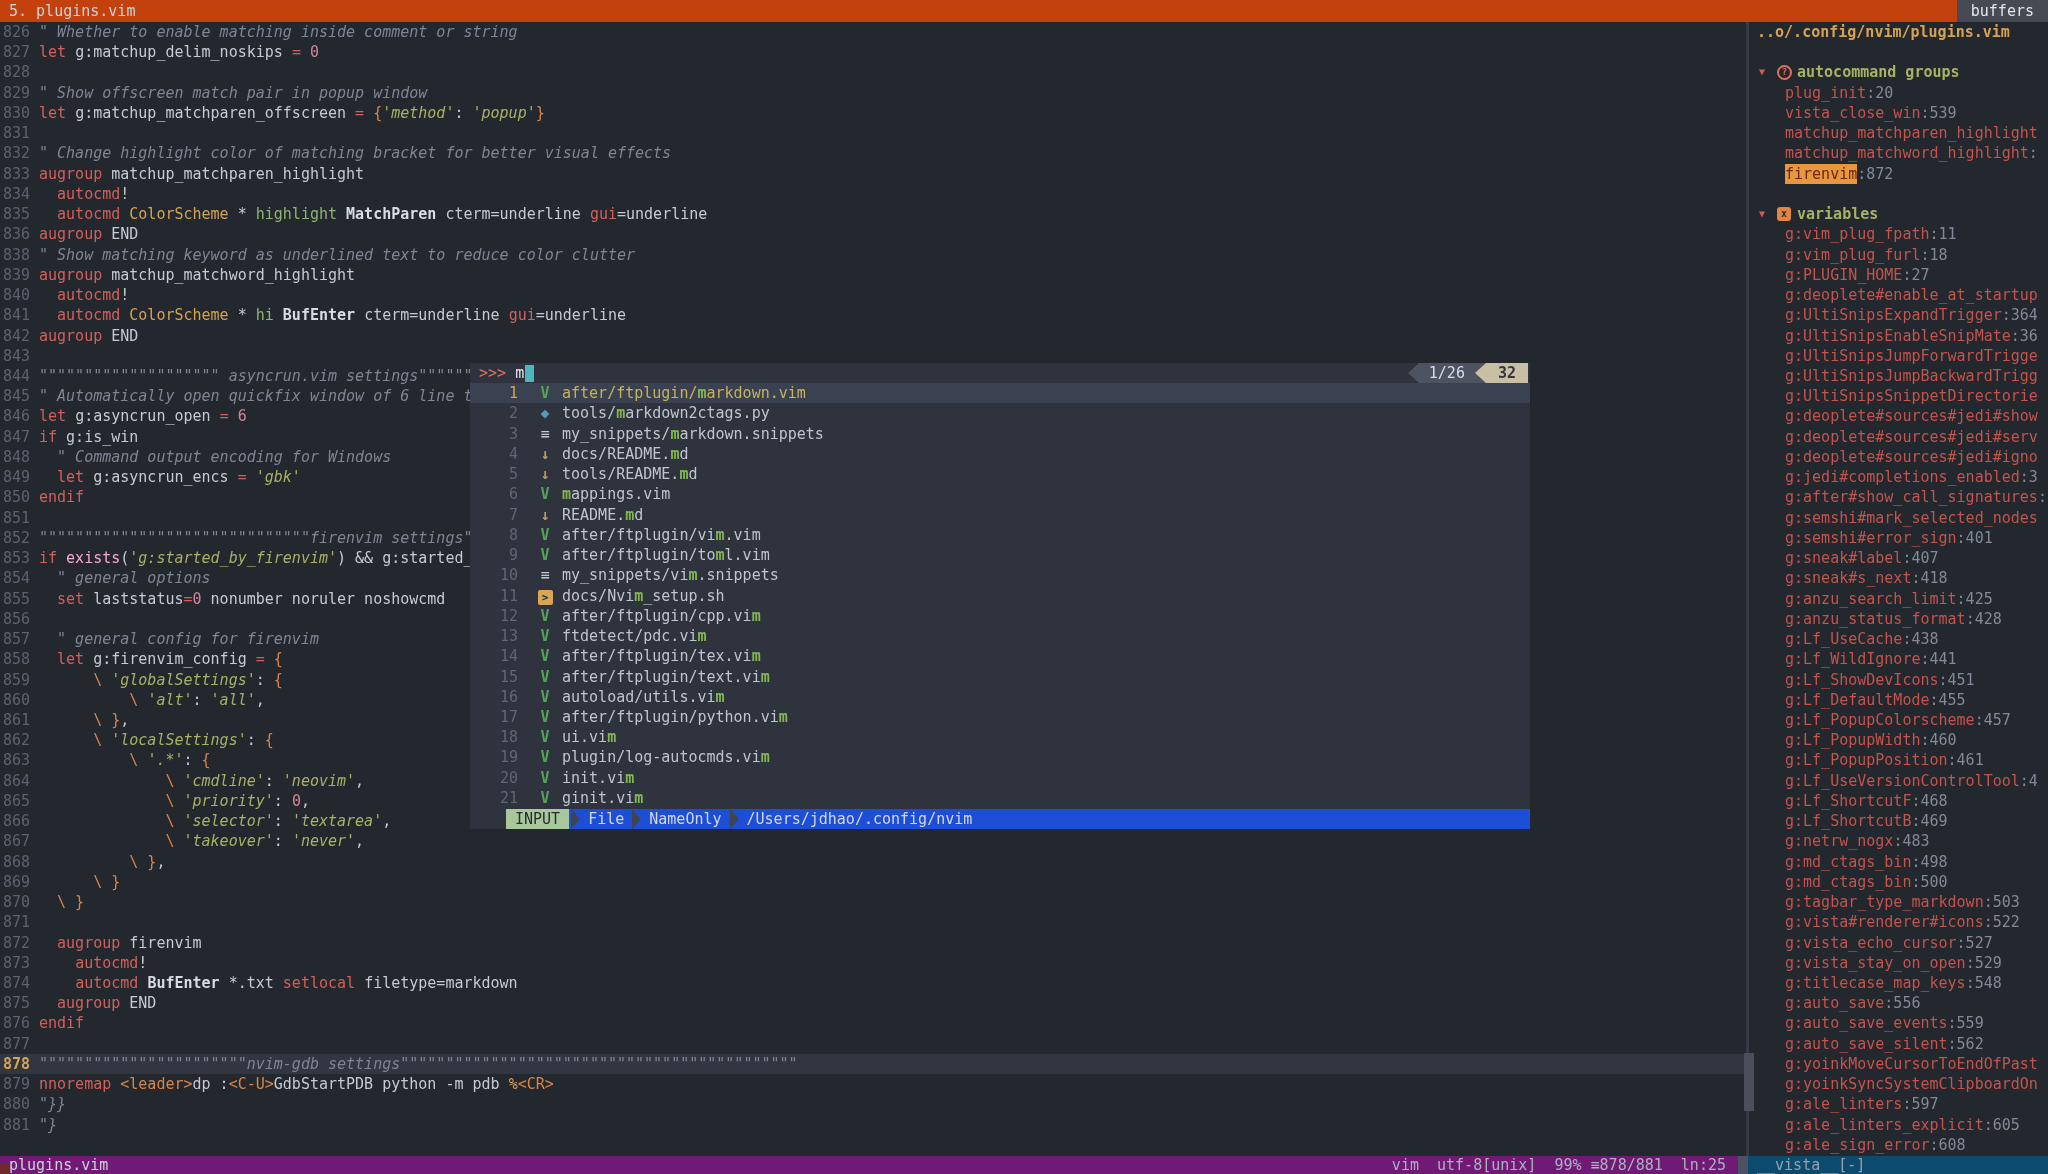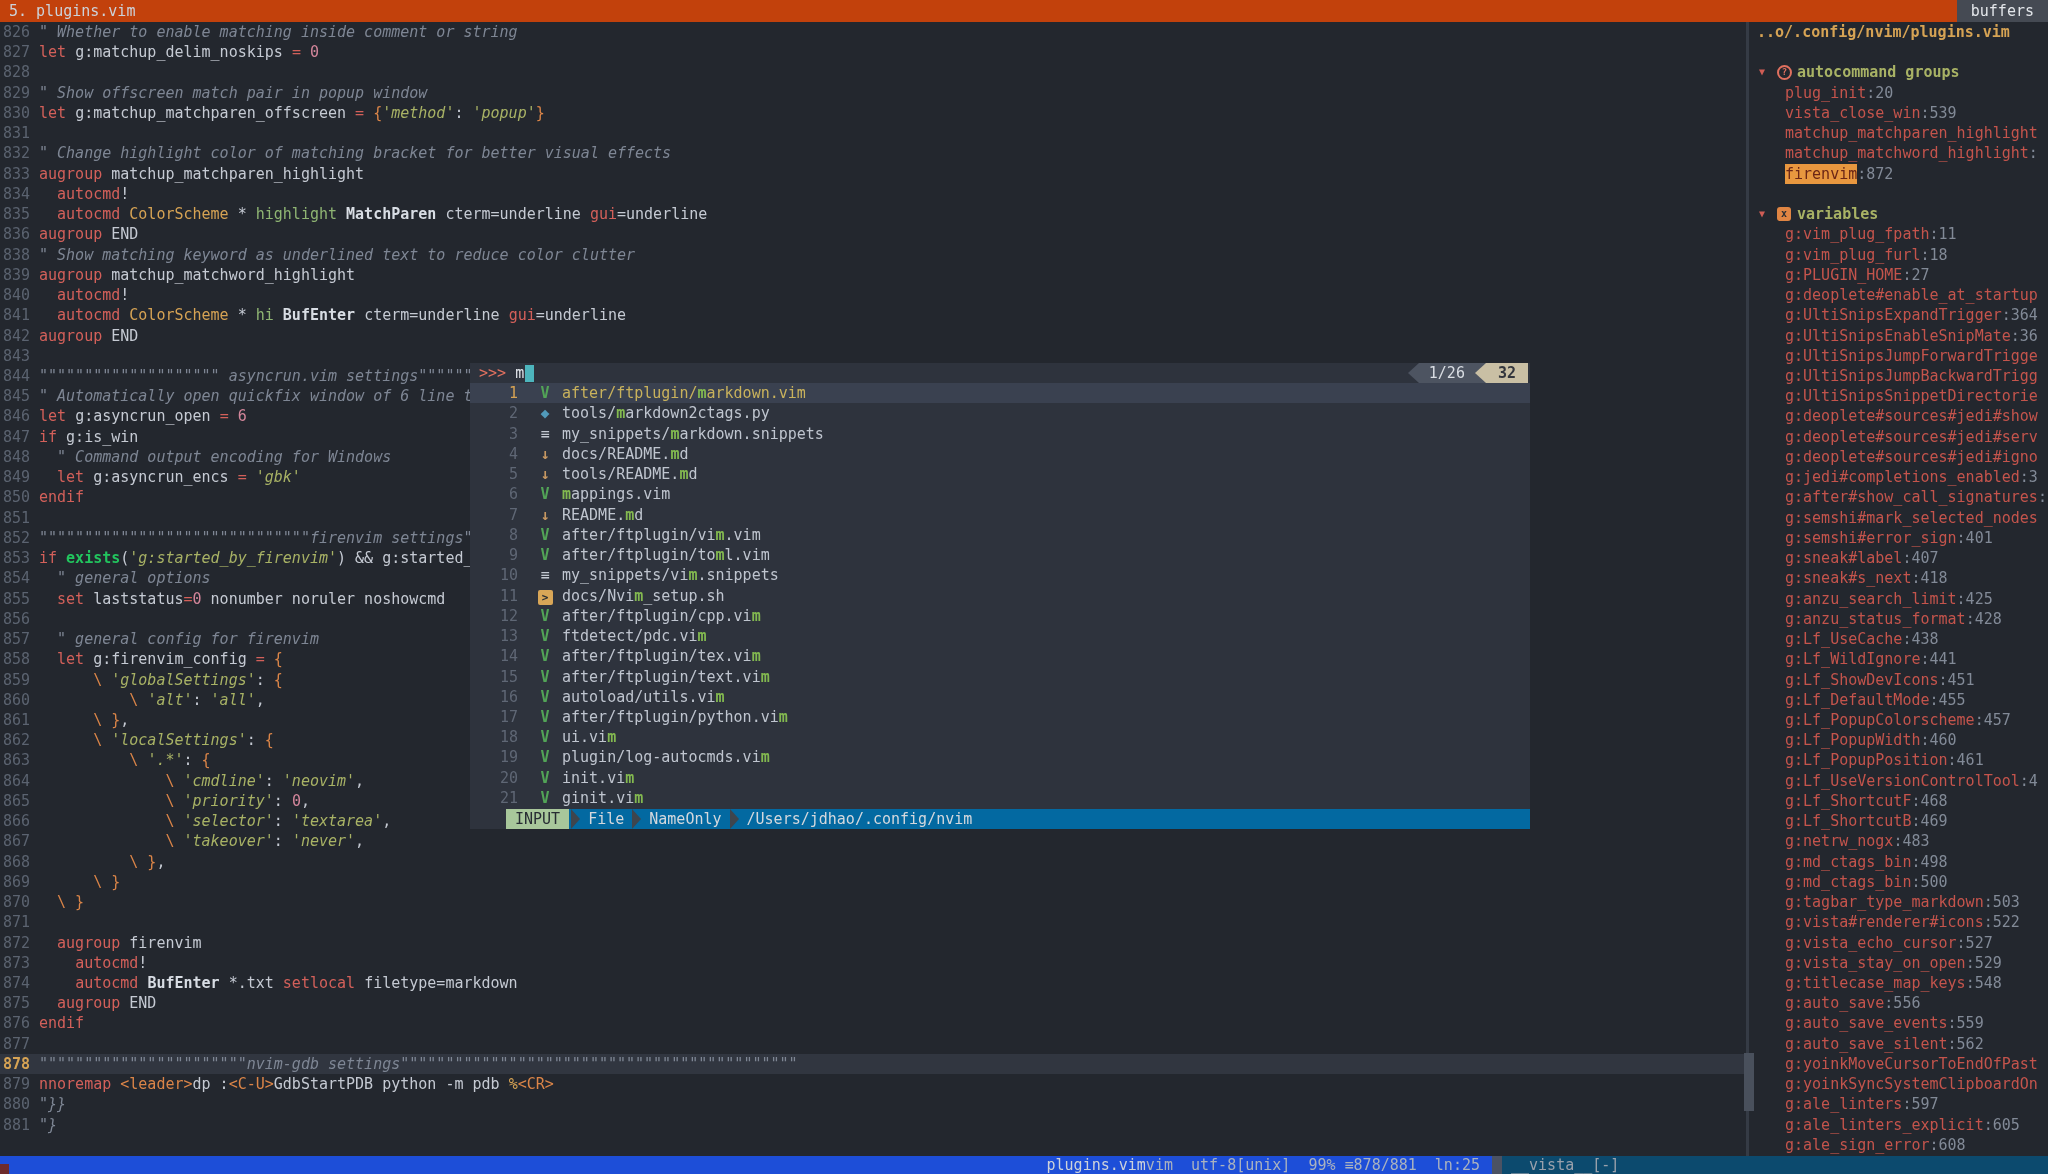--- a/index.html
+++ b/index.html
@@ -20,21 +20,21 @@
   .erow .ln{width:30px;flex:none;text-align:right;color:#5b6370}
   .erow .code{padding-left:9px;white-space:pre}
   .erow.cur{background:#313640}
   .erow.cur .ln{color:#d6a354;font-weight:bold}
   .c{color:#7e8694;font-style:italic}
   .r{color:#d3605a}
   .w{color:#c5cad3}
   .wb{color:#d8dde4;font-weight:bold}
   .y{color:#d6a354}
   .g{color:#8fb573}
-  .gb{color:#22c55e;font-weight:bold}
+  .gb{color:#f9a8d4;font-weight:normal}
   .s{color:#a8b265;font-style:italic}
   .n{color:#d3869b}
   .o{color:#db8548}
   .oi{color:#db8548;}
   
   #vsep{position:absolute;left:1746px;top:22px;width:3px;height:1134px;background:#353b45}
   #sidebar{position:absolute;left:1749px;top:22px;width:299px;height:1134px;overflow:hidden}
   .srow{height:20.241px;white-space:pre;overflow:hidden;display:flex;align-items:center}
   .s-path{color:#d6a354;font-weight:bold;padding-left:8px}
   .s-head{padding-left:10px}
@@ -71,27 +71,27 @@
   .ic-md{color:#c79862;font-weight:bold}
   .ic-sn{color:#c3c9d2}
   .ic-sh{color:#2a2e33;background:#d8a657;font-weight:bold;font-size:11px;width:15px;height:15px;
     line-height:15px;border-radius:2px;display:inline-block;margin:0 auto}
   .p-name{margin-left:6px;color:#bfc5cf}
   .p-row.sel .p-name{color:#c9b25c}
   .p-m{color:#83b950;font-weight:bold}
   .p-status{position:absolute;left:0;right:0;bottom:0;height:20.241px;display:flex;white-space:pre}
   .p-status .gap{width:36px;flex:none}
   .mode-badge{background:#a8c79b;color:#272c33;padding:0 9px;line-height:20.241px;flex:none}
-  .p-bar{flex:1;display:flex;align-items:flex-start;background:#0369a1;overflow:hidden}
+  .p-bar{flex:1;display:flex;align-items:flex-start;background:#1d4ed8;overflow:hidden}
   .bar-tri{width:0;height:0;border-top:10.12px solid transparent;border-bottom:10.12px solid transparent;
     border-left:9px solid #3f454d;margin:0 2px;flex:none}
   .bar-txt{color:#d4d8dd;margin:0 6px}
   
   #statusline{position:absolute;left:0;top:1155.5px;width:2048px;height:18.5px;display:flex;white-space:pre;line-height:18.5px}
-  #st-main{width:1492px;background:#1d4ed8;display:flex;justify-content:flex-end;overflow:hidden}
+  #st-main{width:1738px;background:#701a75;display:flex;justify-content:space-between;overflow:hidden}
   #st-left{padding-left:9px;color:#cdd2da}
   #st-right{padding-right:12px;color:#aab2bf}
   #st-div{width:10px;background:#4b5263}
   #st-vista{flex:1;background:#0c4a6e;color:#9aa1ac;padding-left:9px}
   #term-cursor{position:absolute;left:0;top:1164px;width:9px;height:10px;background:#6e2b2b}
 </style>
 </head>
 <body>
 
 <div id="tabline">

